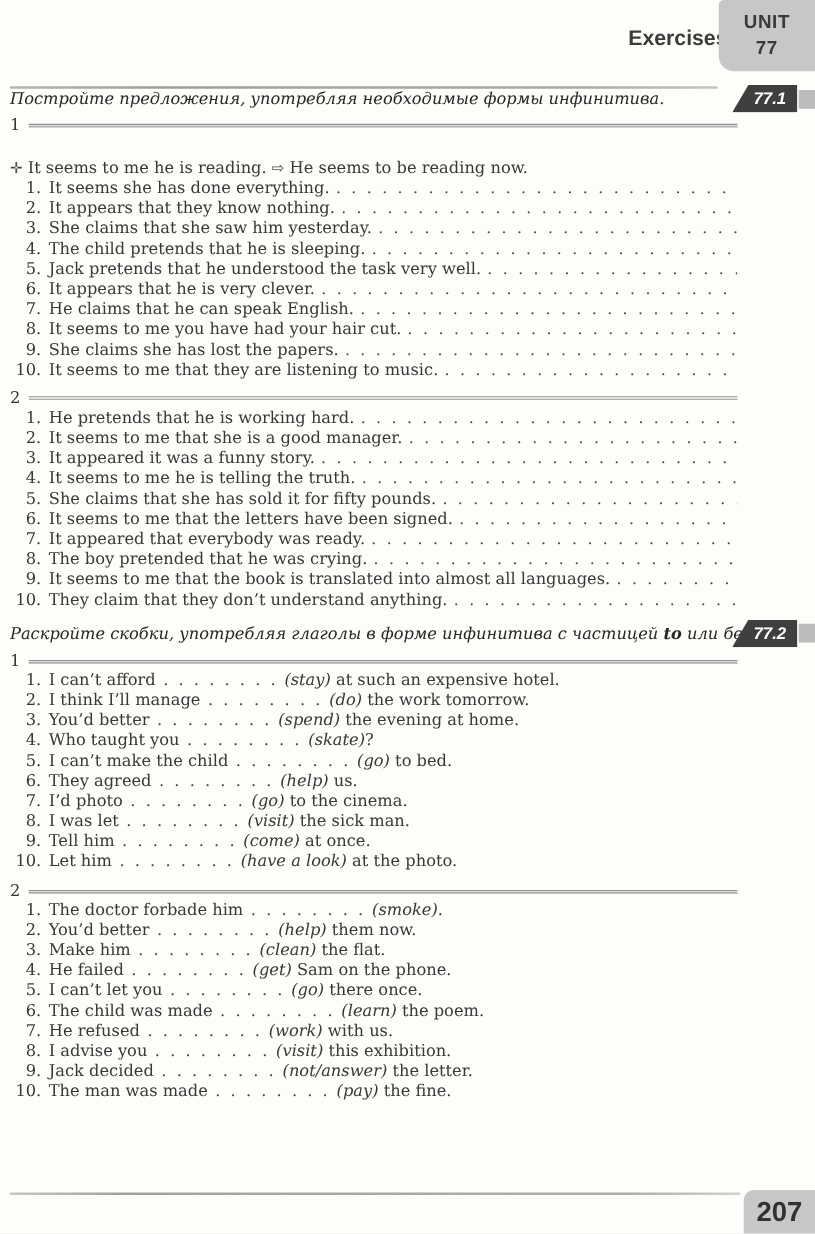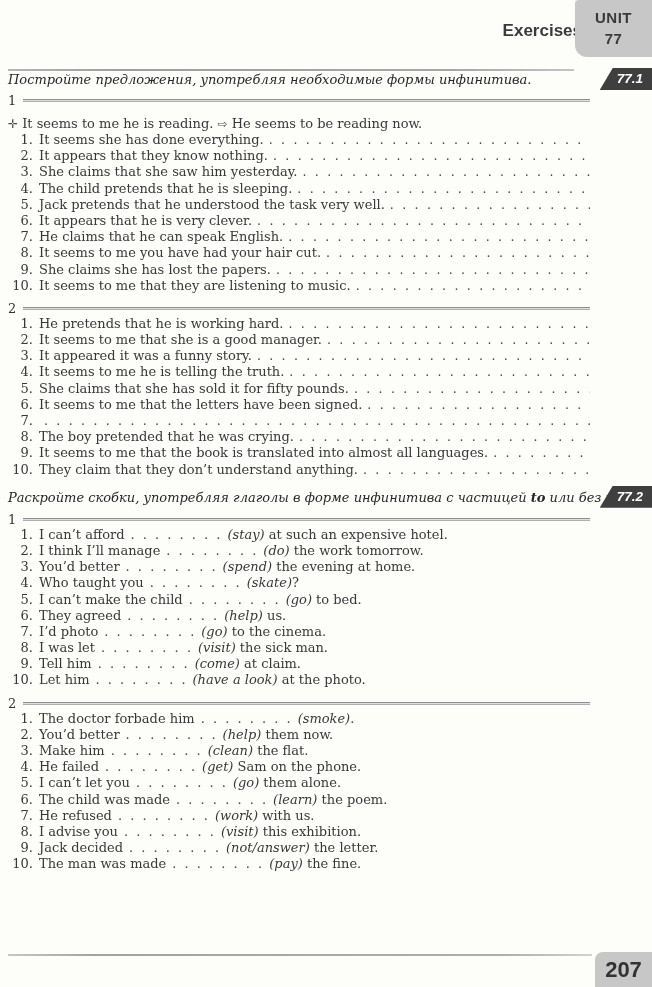--- a/index.html
+++ b/index.html
@@ -25,39 +25,39 @@
     font-size:17px; line-height:22px; color:#3a3a3a;
   }
   .top-rule { height:2px; margin:27px 16px 0 0;
     background:linear-gradient(to right,#b5b5b5,#9e9e9e 20%,#a8a8a8 80%,#c4c4c4); }
 
   
   .instruction-row { position:relative; height:18px;
     font-style:italic; font-size:13px; line-height:18px; color:#262626; white-space:nowrap; }
   .instruction-row.second { margin-top:11px; }
   .instr-bold { font-weight:bold;font-style:italic; }
-  .badge { position:absolute; right:-62px; top:-3px; display:flex; align-items:center; height:22px;flex-direction:column; }
+  .badge { position:absolute; right:-62px; top:-3px; display:flex; align-items:center; height:22px; }
   .badge-num {
     background:#3f3f3f; color:#ffffff;
     font-family:"Liberation Sans", sans-serif; font-weight:bold; font-style:italic;
     font-size:13.5px; line-height:16px; padding:3px 9px 3px 17px;
     clip-path:polygon(13px 0, 100% 0, 100% 100%, 0 100%);
   }
   .badge-tail { width:13px; height:15px; background:#bcbcbc; margin-left:1px; }
 
   
   .part-row { display:flex; align-items:center; height:15px; margin-top:4px; }
   .part-row.p2 { margin-top:7px; }
   .part-row.p3 { margin-top:5px; }
   .part-label { font-size:13px; color:#333; flex:none; }
   .part-rule { flex:1; height:3px; margin-left:7px;
     background:linear-gradient(to bottom,#8f8f8f 0 1px,#dedede 1px 2px,#aeaeae 2px 3px); }
 
   
-  .example-row { margin-top:8px; height:16px; font-size:13px; line-height:16px; white-space:nowrap; }
+  .example-row { margin-top:18px; height:16px; font-size:13px; line-height:16px; white-space:nowrap; }
   .sym { font-family:"DejaVu Sans", sans-serif; color:#4a4a4a; font-size:12px; }
 
   
   .list { }
   .list .row { display:flex; align-items:baseline; height:16.2px;
     font-size:13px; line-height:16.2px; overflow:hidden; }
   .num { flex:none; width:25px; text-align:right; margin-right:6px; }
   .txt { flex:none; white-space:nowrap; }
   .leader { flex:1 1 auto; overflow:hidden; white-space:nowrap; margin-left:5px;
     letter-spacing:2.2px; font-size:12.5px; color:#474747; }
@@ -207,20 +207,21 @@
         </div>
 
         <div class="row">
           <span class="num">6.</span>
           <span class="txt">It seems to me that the letters have been signed.</span>
           <span class="leader">. . . . . . . . . . . . . . . . . . . . . . . . . . . . . . . . . . . . . . . . . . . . . . . . . . . . . . . . . . . . . . . . . . . . . .</span>
         </div>
 
         <div class="row">
           <span class="num">7.</span>
+          <span class="txt">It appeared that everybody was ready.</span>
           <span class="leader">. . . . . . . . . . . . . . . . . . . . . . . . . . . . . . . . . . . . . . . . . . . . . . . . . . . . . . . . . . . . . . . . . . . . . .</span>
         </div>
 
         <div class="row">
           <span class="num">8.</span>
           <span class="txt">The boy pretended that he was crying.</span>
           <span class="leader">. . . . . . . . . . . . . . . . . . . . . . . . . . . . . . . . . . . . . . . . . . . . . . . . . . . . . . . . . . . . . . . . . . . . . .</span>
         </div>
 
         <div class="row">
@@ -287,21 +288,21 @@
           <span class="sentence"><span>I’d photo</span><span class="blank">. . . . . . . .</span><span class="verb">(go)</span><span> to the cinema.</span></span>
         </div>
 
         <div class="row">
           <span class="num">8.</span>
           <span class="sentence"><span>I was let</span><span class="blank">. . . . . . . .</span><span class="verb">(visit)</span><span> the sick man.</span></span>
         </div>
 
         <div class="row">
           <span class="num">9.</span>
-          <span class="sentence"><span>Tell him</span><span class="blank">. . . . . . . .</span><span class="verb">(come)</span><span> at claim.</span></span>
+          <span class="sentence"><span>Tell him</span><span class="blank">. . . . . . . .</span><span class="verb">(come)</span><span> at once.</span></span>
         </div>
 
         <div class="row">
           <span class="num">10.</span>
           <span class="sentence"><span>Let him</span><span class="blank">. . . . . . . .</span><span class="verb">(have a look)</span><span> at the photo.</span></span>
         </div>
 
     </div>
 
     <div class="part-row p2">
@@ -326,21 +327,21 @@
           <span class="sentence"><span>Make him</span><span class="blank">. . . . . . . .</span><span class="verb">(clean)</span><span> the flat.</span></span>
         </div>
 
         <div class="row">
           <span class="num">4.</span>
           <span class="sentence"><span>He failed</span><span class="blank">. . . . . . . .</span><span class="verb">(get)</span><span> Sam on the phone.</span></span>
         </div>
 
         <div class="row">
           <span class="num">5.</span>
-          <span class="sentence"><span>I can’t let you</span><span class="blank">. . . . . . . .</span><span class="verb">(go)</span><span> them alone.</span></span>
+          <span class="sentence"><span>I can’t let you</span><span class="blank">. . . . . . . .</span><span class="verb">(go)</span><span> there once.</span></span>
         </div>
 
         <div class="row">
           <span class="num">6.</span>
           <span class="sentence"><span>The child was made</span><span class="blank">. . . . . . . .</span><span class="verb">(learn)</span><span> the poem.</span></span>
         </div>
 
         <div class="row">
           <span class="num">7.</span>
           <span class="sentence"><span>He refused</span><span class="blank">. . . . . . . .</span><span class="verb">(work)</span><span> with us.</span></span>

